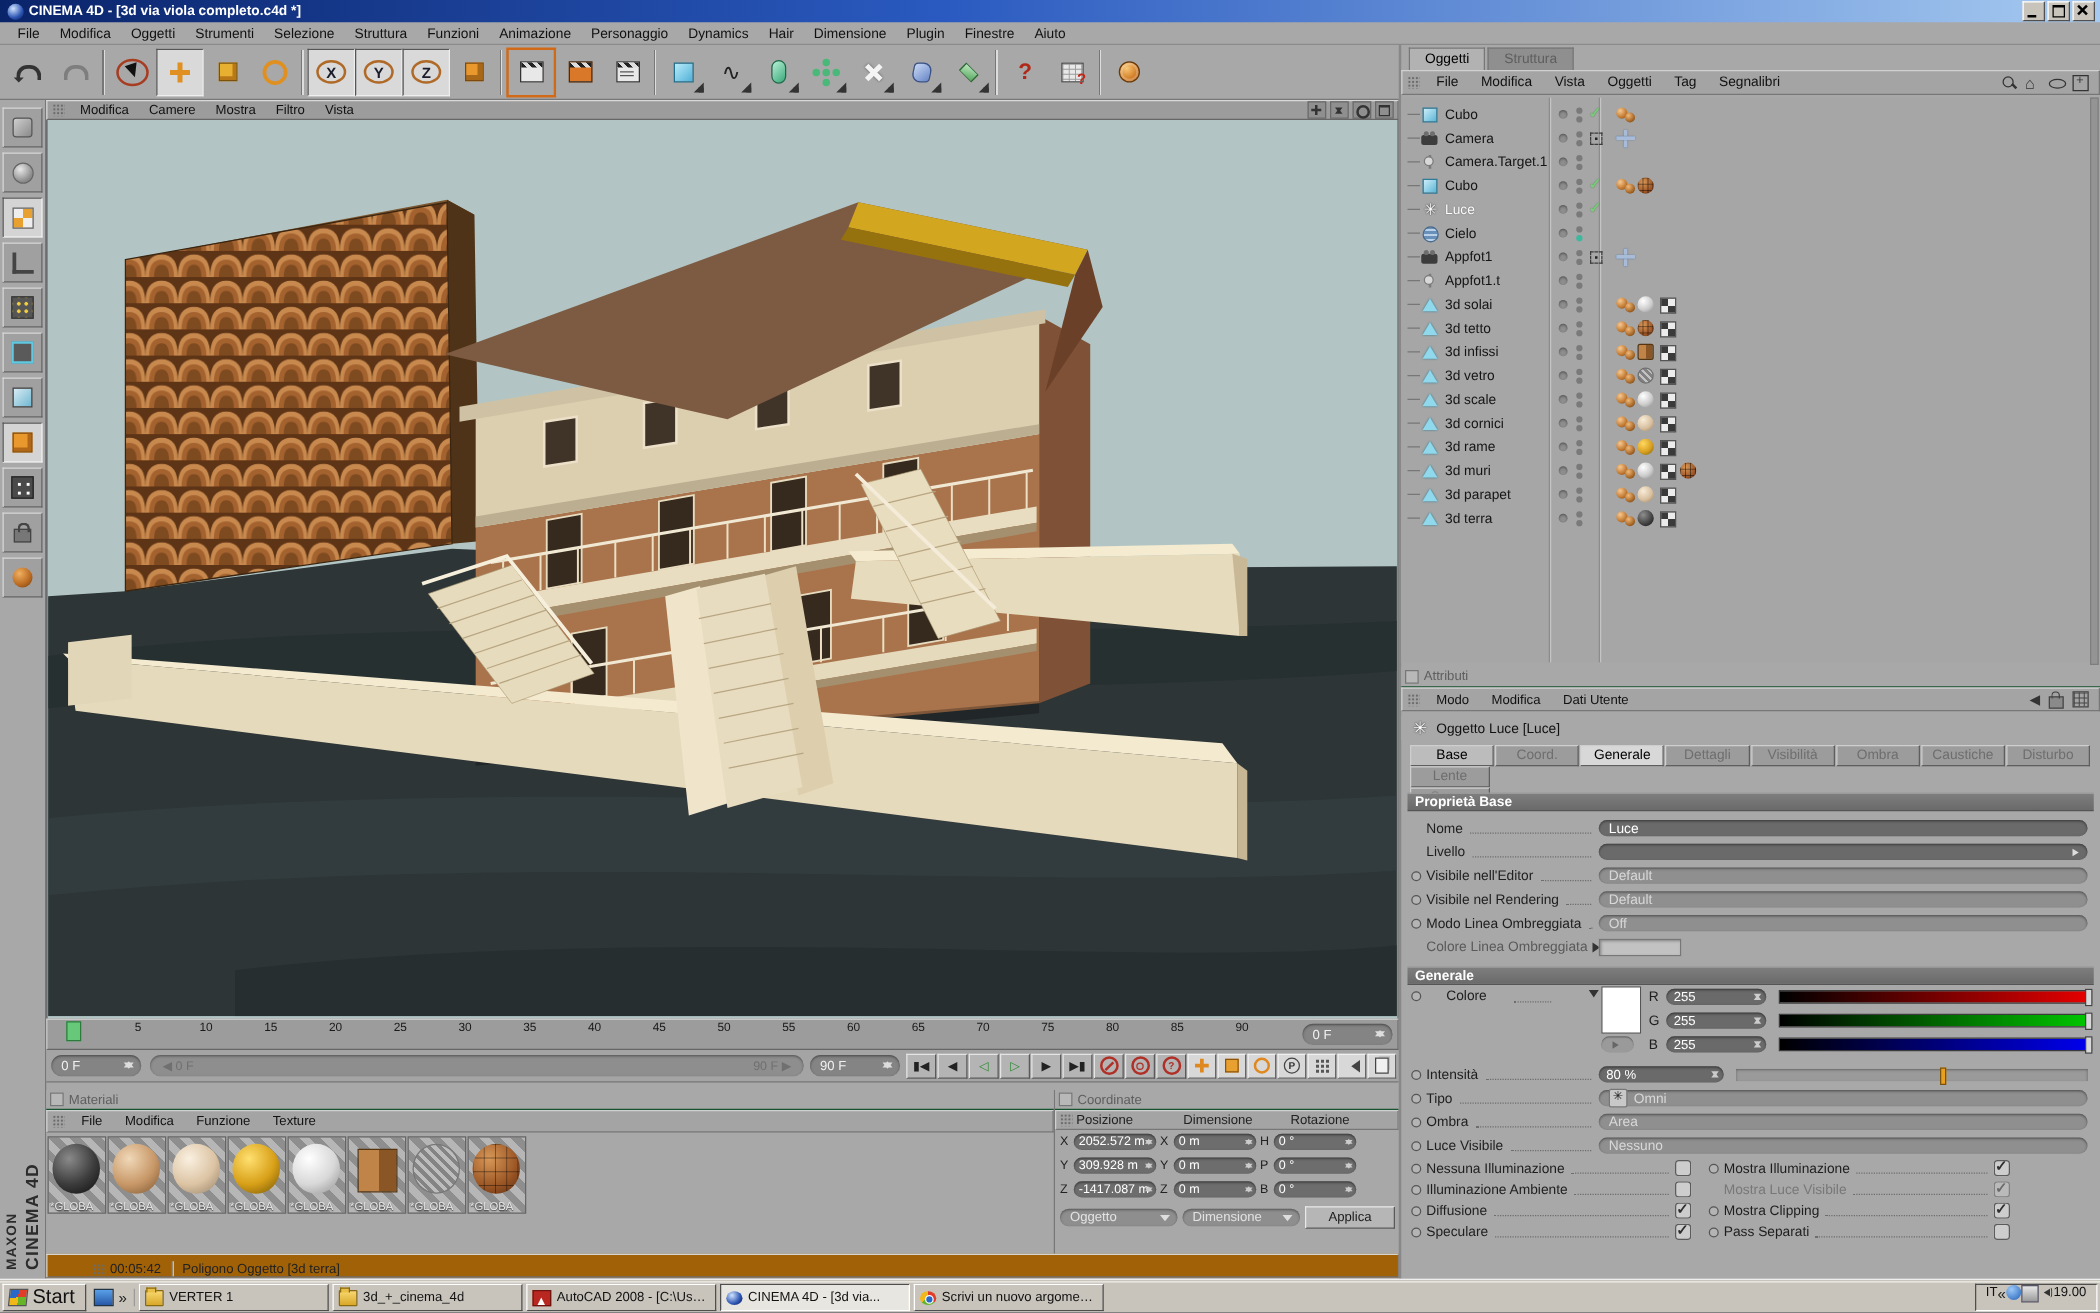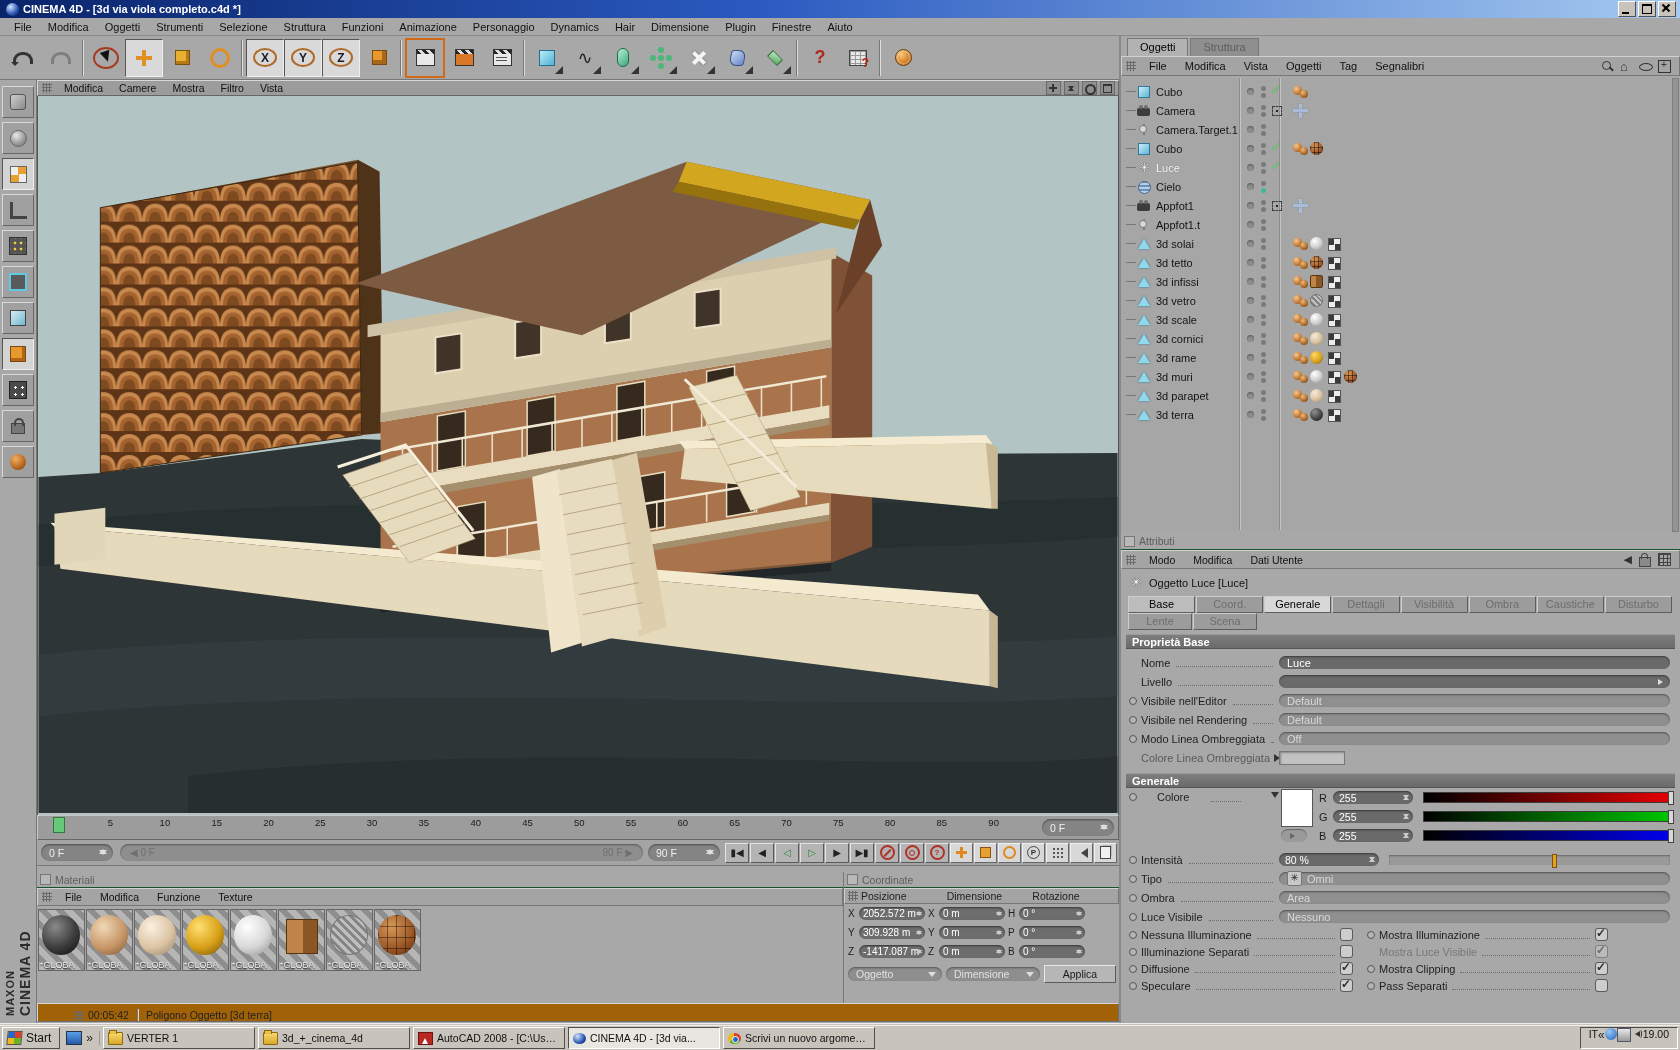--- a/index.html
+++ b/index.html
@@ -215,21 +215,21 @@
 .attr-menu{position:absolute;left:0;top:514px;right:0;height:19px;}
 .amright{margin-left:auto;display:flex;align-items:center;gap:7px;padding-right:8px;}
 .amic{color:#333;font-size:11px;position:relative;}
 .amic.lock{width:10px;height:8px;background:#8a8a8a;border:1px solid #444;margin-top:4px;}
 .amic.lock::before{content:"";position:absolute;left:1px;top:-5px;width:5px;height:5px;border:1.5px solid #444;border-bottom:none;border-radius:4px 4px 0 0;}
 .amic.grid{width:11px;height:11px;border:1px solid #444;background-image:linear-gradient(#444 1px,transparent 1px),linear-gradient(90deg,#444 1px,transparent 1px);background-size:4px 4px;}
 .objhead{position:absolute;left:0;top:537px;right:0;height:19px;display:flex;align-items:center;background:#a8a8a8;font-size:11px;color:#111;}
 .objhead .oi-light{width:16px;margin:0 5px 0 7px;font-size:14px;}
 .atabs{position:absolute;left:7px;right:7px;display:flex;}
 .atabs1{top:560px;}
-.atabs2{top:577px;width:138px;}
+.atabs2{top:577px;width:138px;flex-direction:column;}
 .atab{flex:1;text-align:center;height:15px;line-height:15px;background:#9c9c9c;border:1px solid;border-color:#cecece #5e5e5e #5e5e5e #cecece;color:#6e6e6e;font-size:11px;margin-right:1px;}
 .atabs2 .atab{width:62px;flex:none;}
 .atab.active{background:#d8d8d8;color:#000;}
 .atab.semi{background:#bcbcbc;color:#000;}
 .asect{position:absolute;left:5px;right:5px;height:15px;background:linear-gradient(#7e7e7e,#6a6a6a);border-top:1px solid #9a9a9a;border-bottom:1px solid #555;color:#fff;font-weight:bold;font-size:11px;padding:1px 0 0 6px;box-sizing:border-box;}
 .s1{top:598px;}.s2{top:737px;}
 .ablock{position:absolute;left:0;right:6px;}
 .ab1{top:617px;}
 .arow{display:flex;align-items:center;height:19px;padding:0 4px 0 8px;}
 .lblarea{width:150px;display:flex;align-items:center;flex:none;}
@@ -273,21 +273,21 @@
 .cblab{font-size:11px;color:#1e1e1e;white-space:nowrap;}
 .cblab.dim{color:#787878;}
 .lead2{flex:1;border-bottom:1px dotted #6e6e6e;margin:6px 5px 0;height:1px;min-width:4px;}
 .cb{width:13px;height:13px;border-radius:3px;background:#cdcdcd;box-shadow:inset 0 0 0 1px #5c5c5c;position:relative;flex:none;}
 .cb.on::before{content:"✓";position:absolute;left:1px;top:-2px;font-size:12px;font-weight:bold;color:#2e2e2e;}
 .cb.dis{opacity:.5;}
 .ascroll{position:absolute;right:1px;top:42px;width:5px;height:452px;background:#949494;border:1px solid #7e7e7e;}
 
 .gap{position:absolute;left:0;top:1023px;width:1680px;height:2px;background:#c8c4bc;border-top:1px solid #eee;}
 .taskbar{position:absolute;left:0;top:1025px;width:1680px;height:25px;background:#c8c4bc;border-top:1px solid #efefe8;display:flex;align-items:center;padding:0 2px;box-sizing:border-box;}
-.startbtn{height:20px;background:#c8c4bc;border:1px solid;border-color:#fff #4e4e4e #4e4e4e #fff;display:flex;align-items:center;padding:0 8px 0 4px;font-weight:bold;font-style:italic;font-size:12px;gap:4px;flex:none;}
+.startbtn{height:20px;background:#c8c4bc;border:1px solid;border-color:#fff #4e4e4e #4e4e4e #fff;display:flex;align-items:center;padding:0 8px 0 4px;font-weight:bold;font-style:italic;font-size:16px;gap:4px;flex:none;}
 .flag{width:13px;height:12px;background:conic-gradient(#e03c28 25%,#68b428 0 50%,#f0b818 0 75%,#2868c8 0);border:1px solid #555;transform:skewX(-6deg);}
 .ql{display:flex;align-items:center;gap:4px;padding:0 6px;border-right:1px solid #9a9a9a;margin-right:3px;flex:none;}
 .qicon{width:14px;height:12px;background:linear-gradient(#58a0e8,#2858a8);border:1px solid #234;}
 .chev{font-size:12px;color:#222;}
 .tasks{display:flex;align-items:center;gap:3px;flex:1;overflow:hidden;}
 .tk{width:142px;height:20px;background:#c8c4bc;border:1px solid;border-color:#fff #4e4e4e #4e4e4e #fff;display:flex;align-items:center;padding:0 4px;gap:4px;font-size:10.5px;white-space:nowrap;overflow:hidden;flex:none;text-align:center;}
 .tk.active{background:#e8e6e0;border-color:#4e4e4e #fff #fff #4e4e4e;font-weight:bold;}
 .tk b{overflow:hidden;text-overflow:ellipsis;}
 .tic{width:13px;height:11px;flex:none;position:relative;}
 .tic.folder{background:linear-gradient(#f8d870,#d8a828);border:1px solid #8a6a10;border-radius:1px;}
@@ -1373,21 +1373,21 @@
 
         <span class="ccell">
           <i class="pdot"></i>
           <b class="cblab">Mostra Illuminazione</b>
           <i class="lead2"></i>
           <i class="cb on"></i>
         </span>
 
         <span class="ccell">
           <i class="pdot"></i>
-          <b class="cblab">Illuminazione Separati</b>
+          <b class="cblab">Illuminazione Ambiente</b>
           <i class="lead2"></i>
           <i class="cb"></i>
         </span>
 
         <span class="ccell">
           <i class="pdot hide"></i>
           <b class="cblab dim">Mostra Luce Visibile</b>
           <i class="lead2"></i>
           <i class="cb on dis"></i>
         </span>

